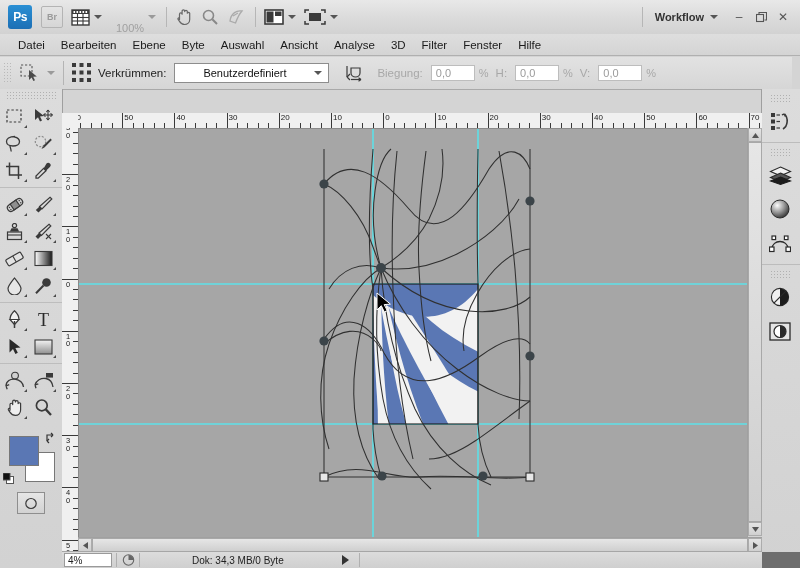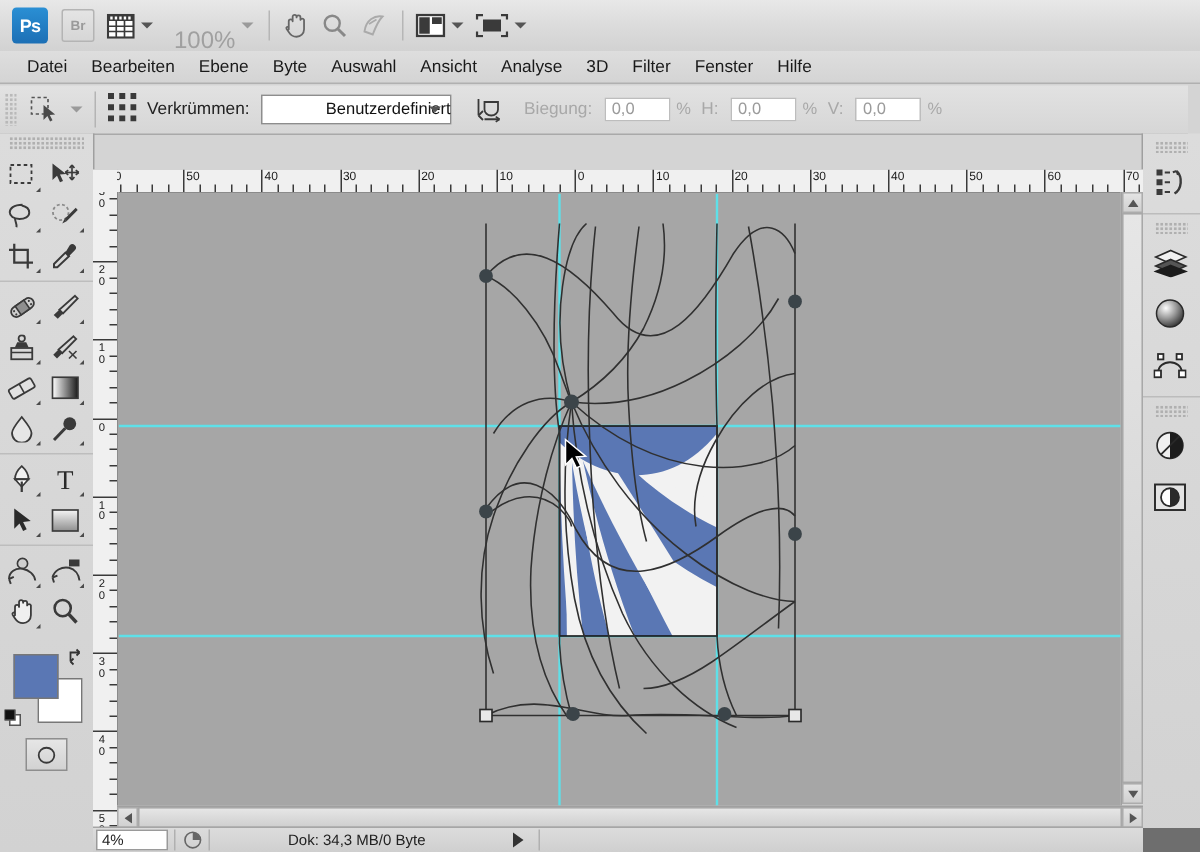--- a/index.html
+++ b/index.html
@@ -35,21 +35,21 @@
   }
   .icon-btn{
     height:24px;display:flex;align-items:center;
     margin-left:8px;color:#4a4a4a;
   }
   .caret{
     width:0;height:0;border-left:4px solid transparent;border-right:4px solid transparent;
     border-top:4px solid #555;margin-left:4px;
   }
   .caret.light{border-top-color:#9a9a9a;}
-  .zoomlabel{margin-left:14px;color:#a0a0a0;font-size:16px;margin-top:21px;}
+  .zoomlabel{margin-left:14px;color:#a0a0a0;font-size:11px;margin-top:21px;}
   .vsep{width:1px;height:20px;background:#b6b6b6;margin-left:10px;}
   .appbar-right{margin-left:auto;display:flex;align-items:center;padding-right:6px;}
   .wf-label{font-size:11px;font-weight:bold;color:#333;margin-right:2px;}
   .wbtn{width:22px;height:22px;display:flex;align-items:center;justify-content:center;color:#555;font-size:12px;}
 
   
   .menubar{
     position:absolute;left:0;top:34px;width:800px;height:22px;
     background:linear-gradient(180deg,#dedede,#d4d4d4);
     border-bottom:1px solid #b0b0b0;
@@ -67,22 +67,22 @@
   .grip{width:8px;height:22px;margin-left:3px;
     background-image:radial-gradient(#b0b0b0 1px, transparent 1px);
     background-size:3px 3px;opacity:.8;}
   .opt-toolicon{width:26px;height:24px;margin-left:6px;display:flex;align-items:center;justify-content:center;}
   .opt-sep{width:1px;height:24px;background:#b4b4b4;margin:0 8px;}
   .warpgrid{display:inline-block;}
   .opt-label{font-size:11.5px;color:#222;margin-right:8px;}
   .opt-label.dim{color:#a8a8a8;}
   .combo{
     width:125px;height:18px;background:#fff;border:1px solid #8d8d8d;
-    display:flex;align-items:center;justify-content:flex-end;position:relative;
-    font-size:11px;color:#111;
+    display:flex;align-items:center;justify-content:flex-start;position:relative;
+    font-size:11px;color:#111;padding-left:28px;
   }
   .combo .caret{position:absolute;right:6px;}
   .numfield{
     width:44px;height:16px;background:#fff;border:1px solid #bdbdbd;
     color:#9b9b9b;font-size:11px;
     display:flex;align-items:center;padding-left:4px;box-sizing:border-box;
   }
   .pct{color:#a8a8a8;font-size:11px;margin:0 7px 0 4px;}
 
   
@@ -234,20 +234,33 @@
           <path d="M1 4 V1 H5"></path>
             <path d="M17 1 H21 V4"></path>
             <path d="M21 12 V15 H17"></path>
             <path d="M5 15 H1 V12"></path>
         </g>
         <rect x="5" y="4" width="12" height="8" fill="#3a3a3a"></rect>
       </svg>
       <span class="caret"></span>
     </div>
 
+    <div class="appbar-right">
+      <div class="vsep" style="margin-right:12px"></div>
+      <span class="wf-label">Workflow</span>
+      <span class="caret" style="margin-right:10px"></span>
+      <div class="wbtn">–</div>
+      <div class="wbtn">
+        <svg width="11" height="11" viewBox="0 0 11 11">
+          <rect x="0.5" y="2.5" width="7" height="7" fill="none" stroke="#555" stroke-width="1.1"></rect>
+          <path d="M3 2.5 V0.5 H10.5 V8 H8.5" fill="none" stroke="#555" stroke-width="1.1"></path>
+        </svg>
+      </div>
+      <div class="wbtn">✕</div>
+    </div>
   </div>
 
   <div class="menubar">
     <div class="menuitem">Datei</div>
     <div class="menuitem">Bearbeiten</div>
     <div class="menuitem">Ebene</div>
     <div class="menuitem">Byte</div>
     <div class="menuitem">Auswahl</div>
     <div class="menuitem">Ansicht</div>
     <div class="menuitem">Analyse</div>

